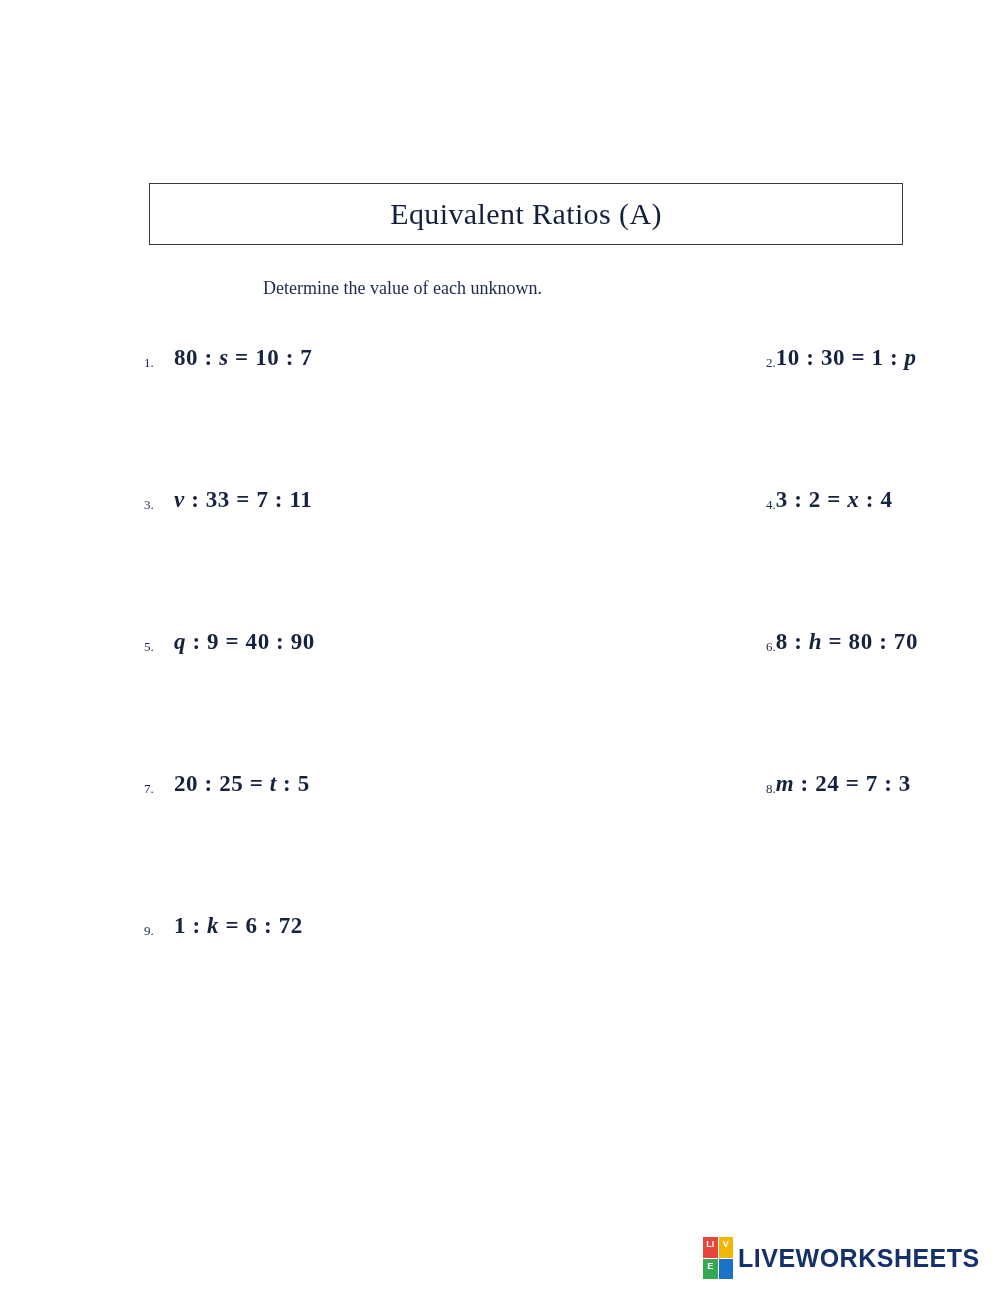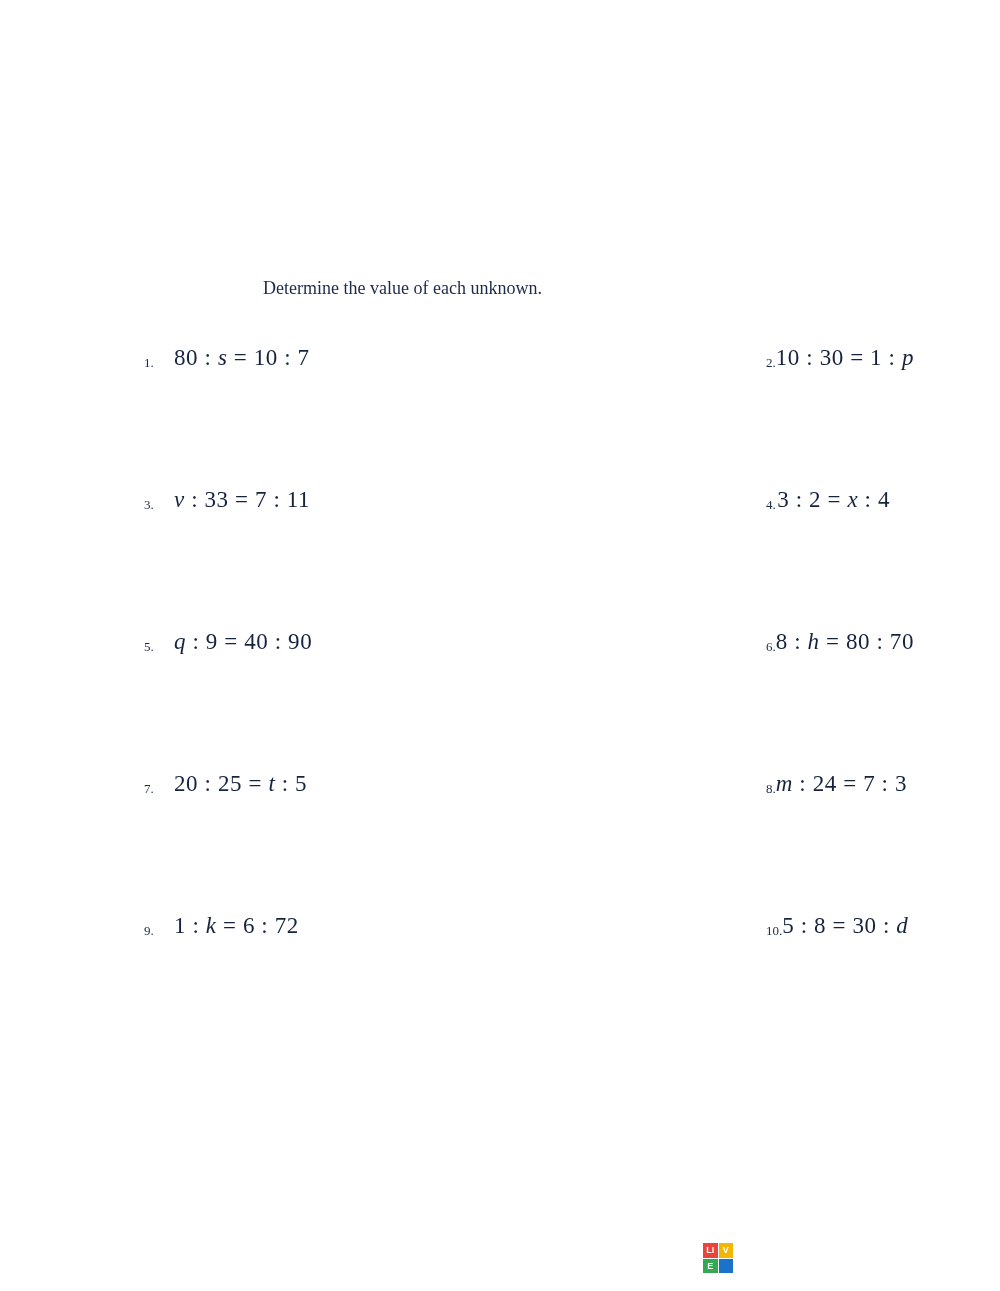--- a/index.html
+++ b/index.html
@@ -72,33 +72,34 @@
     padding-top: 10px;
     font-family: "Liberation Serif", serif;
     white-space: nowrap;
   }
   .expr {
     font-size: 23px;
     color: #16233f;
     letter-spacing: 0.6px;
     white-space: nowrap;
     font-family: "Liberation Serif", serif;
+    font-weight: bold;
   }
   
   .logo {
     position: absolute;
     left: 703px;
     top: 1241px;
     display: flex;
     align-items: center;
     height: 34px;
   }
   .logo-mark {
     width: 30px;
-    height: 30px;
+    height: 42px;
     display: grid;
     grid-template-columns: 1fr 1fr;
     grid-template-rows: 1fr 1fr;
     gap: 1px;
     margin-right: 5px;
   }
   .logo-mark span {
     display: block;
     font-size: 9px;
     line-height: 14px;
@@ -117,20 +118,23 @@
     font-size: 25px;
     letter-spacing: 0.5px;
     color: #15316b;
   }
 </style>
 </head>
 <body>
 
 <div class="page">
 
+  <div class="title-box">
+    <div class="title-text">Equivalent Ratios (A)</div>
+  </div>
 
   <div class="subtitle">Determine the value of each unknown.</div>
 
   <div class="problems">
 
     <div class="row">
       <div class="cell left">
         <div class="num">1.</div>
         <div class="expr">80 : <i>s</i> = 10 : 7</div>
       </div>
@@ -170,32 +174,29 @@
       <div class="cell right">
         <div class="num">8.</div>
         <div class="expr"><i>m</i> : 24 = 7 : 3</div>
       </div>
     </div>
 
     <div class="row">
       <div class="cell left">
         <div class="num">9.</div>
         <div class="expr">1 : <i>k</i> = 6 : 72</div>
-      </div>
-      <div class="cell right">
-        <div class="num">10.</div>
-        <div class="expr">5 : 8 = 30 : <i>d</i></div>
       </div>
     </div>
 
 
   </div>
 
   <div class="logo">
     <div class="logo-mark">
       <span class="sq1">LI</span>
       <span class="sq2">V</span>
       <span class="sq3">E</span>
       <span class="sq4"></span>
     </div>
+    <div class="logo-text">LIVEWORKSHEETS</div>
   </div>
 
 </div>
 
 </body></html>

